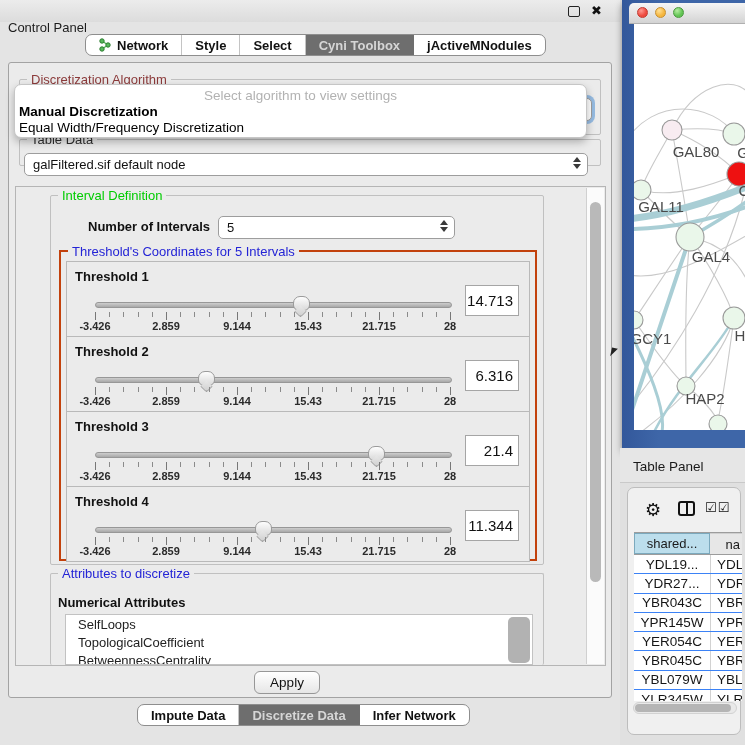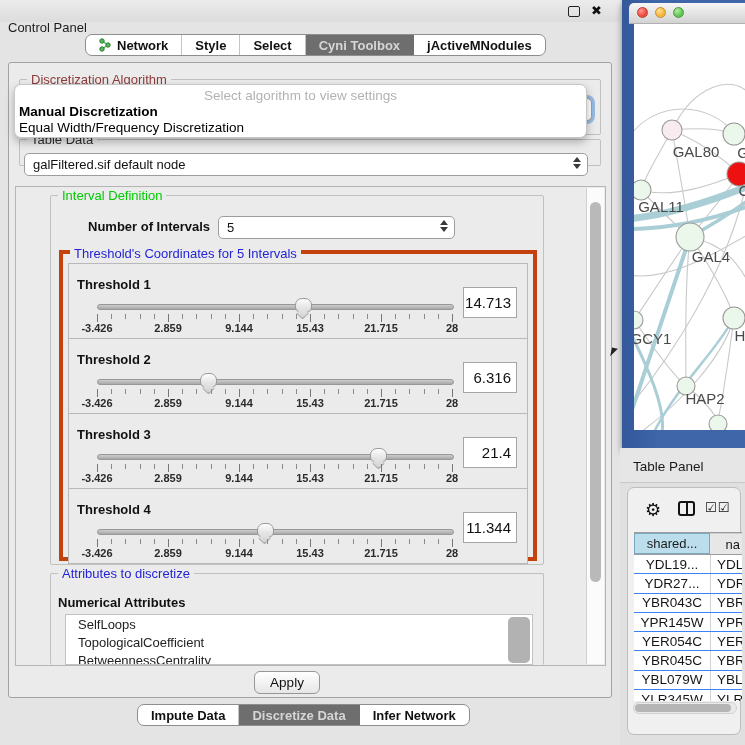--- a/index.html
+++ b/index.html
@@ -48,26 +48,26 @@
   .popup .p-item2{position:absolute;left:4px;top:35px;color:#000;}
 
   
   .scroll-panel{position:absolute;left:6px;top:123px;width:591px;height:480px;background:#ebebeb;border:1px solid #b5b5b5;box-sizing:border-box;}
   .v-scrollbar{position:absolute;right:1px;top:1px;width:17px;height:476px;background:#fbfbfb;border-left:1px solid #d0d0d0;}
   .v-thumb{position:absolute;left:3px;top:14px;width:11px;height:380px;background:#b9b9b9;border-radius:6px;}
 
   .interval-group{left:34px;top:8px;width:494px;height:370px;}
   .noi-label{position:absolute;left:37px;top:23px;font-size:13px;font-weight:bold;color:#111;}
   .noi-combo{left:167px;top:20px;width:237px;}
-  .thresh-group{position:absolute;left:8px;top:54px;width:478px;height:311px;border:4px solid #c2410c;box-sizing:border-box;}
+  .thresh-group{position:absolute;left:8px;top:54px;width:478px;height:311px;border:2px solid #c2410c;box-sizing:border-box;}
   .thresh-group>.gtitle{position:absolute;top:-8px;left:7px;background:#ebebeb;padding:0 4px;font-size:13px;}
 
   .thresh-panel{position:relative;margin:-1px 5px 0 5px;height:76px;border:1px solid #b9b9b9;box-sizing:border-box;background:#ebebeb;}
   .thresh-panel:first-child{margin-top:9px;}
-  .th-label{position:absolute;left:8px;top:13px;font-size:13px;font-weight:bold;color:#111;}
+  .th-label{position:absolute;left:8px;top:7px;font-size:13px;font-weight:bold;color:#111;}
   .slider{position:absolute;left:28px;top:40px;width:355px;height:4px;background:linear-gradient(#cdcdcd,#a8a8a8);border:1px solid #979797;border-radius:3px;}
   .thumb{position:absolute;top:-7px;width:15px;height:13px;margin-left:-8px;background:linear-gradient(#fdfdfd,#d9d9d9);border:1px solid #9b9b9b;border-radius:7px 7px 6px 6px;}
   .thumb::after{content:'';position:absolute;left:2.5px;top:10px;width:8px;height:8px;background:linear-gradient(135deg,#e9e9e9,#cfcfcf);border:1px solid #9b9b9b;border-top:none;border-left:none;transform:rotate(45deg);border-radius:0 0 3px 0;}
   .ticks{position:absolute;left:28px;top:50px;width:355px;height:9px;}
   .tick{position:absolute;top:0;width:1px;height:5px;background:#8a8a8a;}
   .tick.major{height:8px;background:#777;}
   .ticklabels{position:absolute;left:28px;top:58px;width:355px;height:12px;}
   .ticklabels span{position:absolute;transform:translateX(-50%);font-size:11px;font-weight:bold;color:#2b2b2b;white-space:nowrap;}
   .th-value{position:absolute;right:10px;top:23px;width:54px;height:31px;background:#fff;border:1px solid #a5a5a5;font-size:15px;color:#111;display:flex;align-items:center;justify-content:flex-end;padding-right:5px;box-sizing:border-box;}
 

